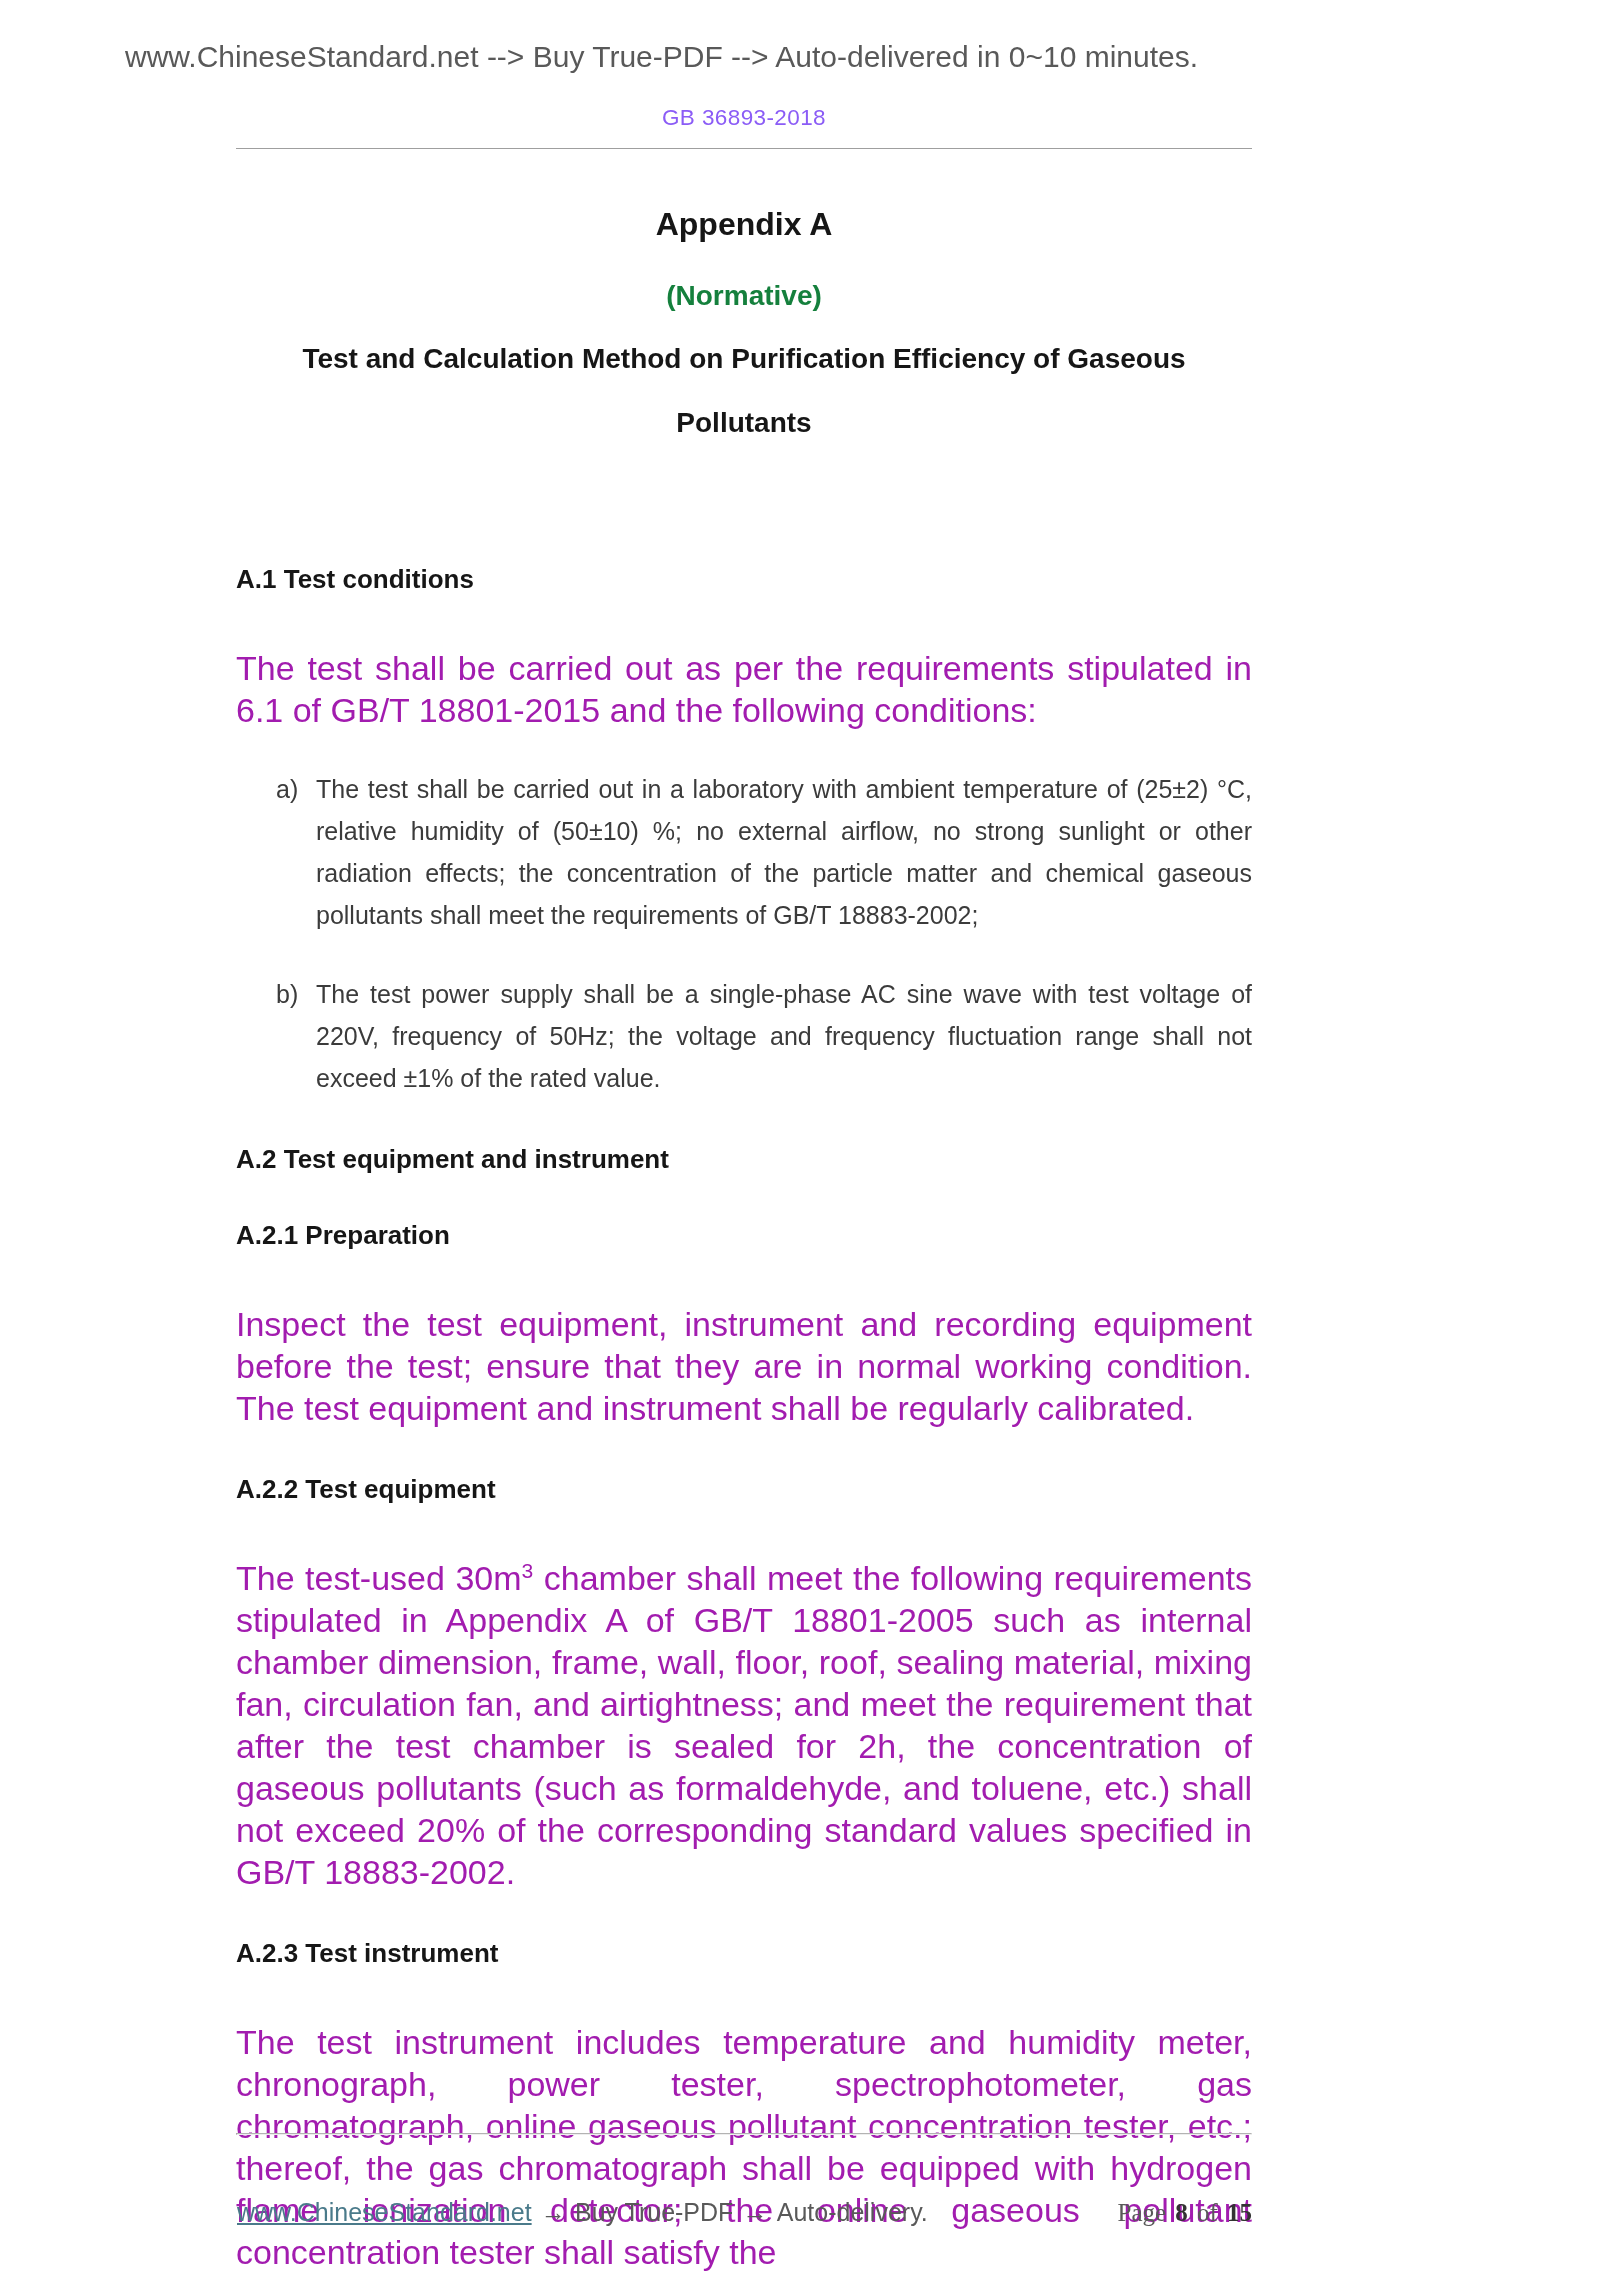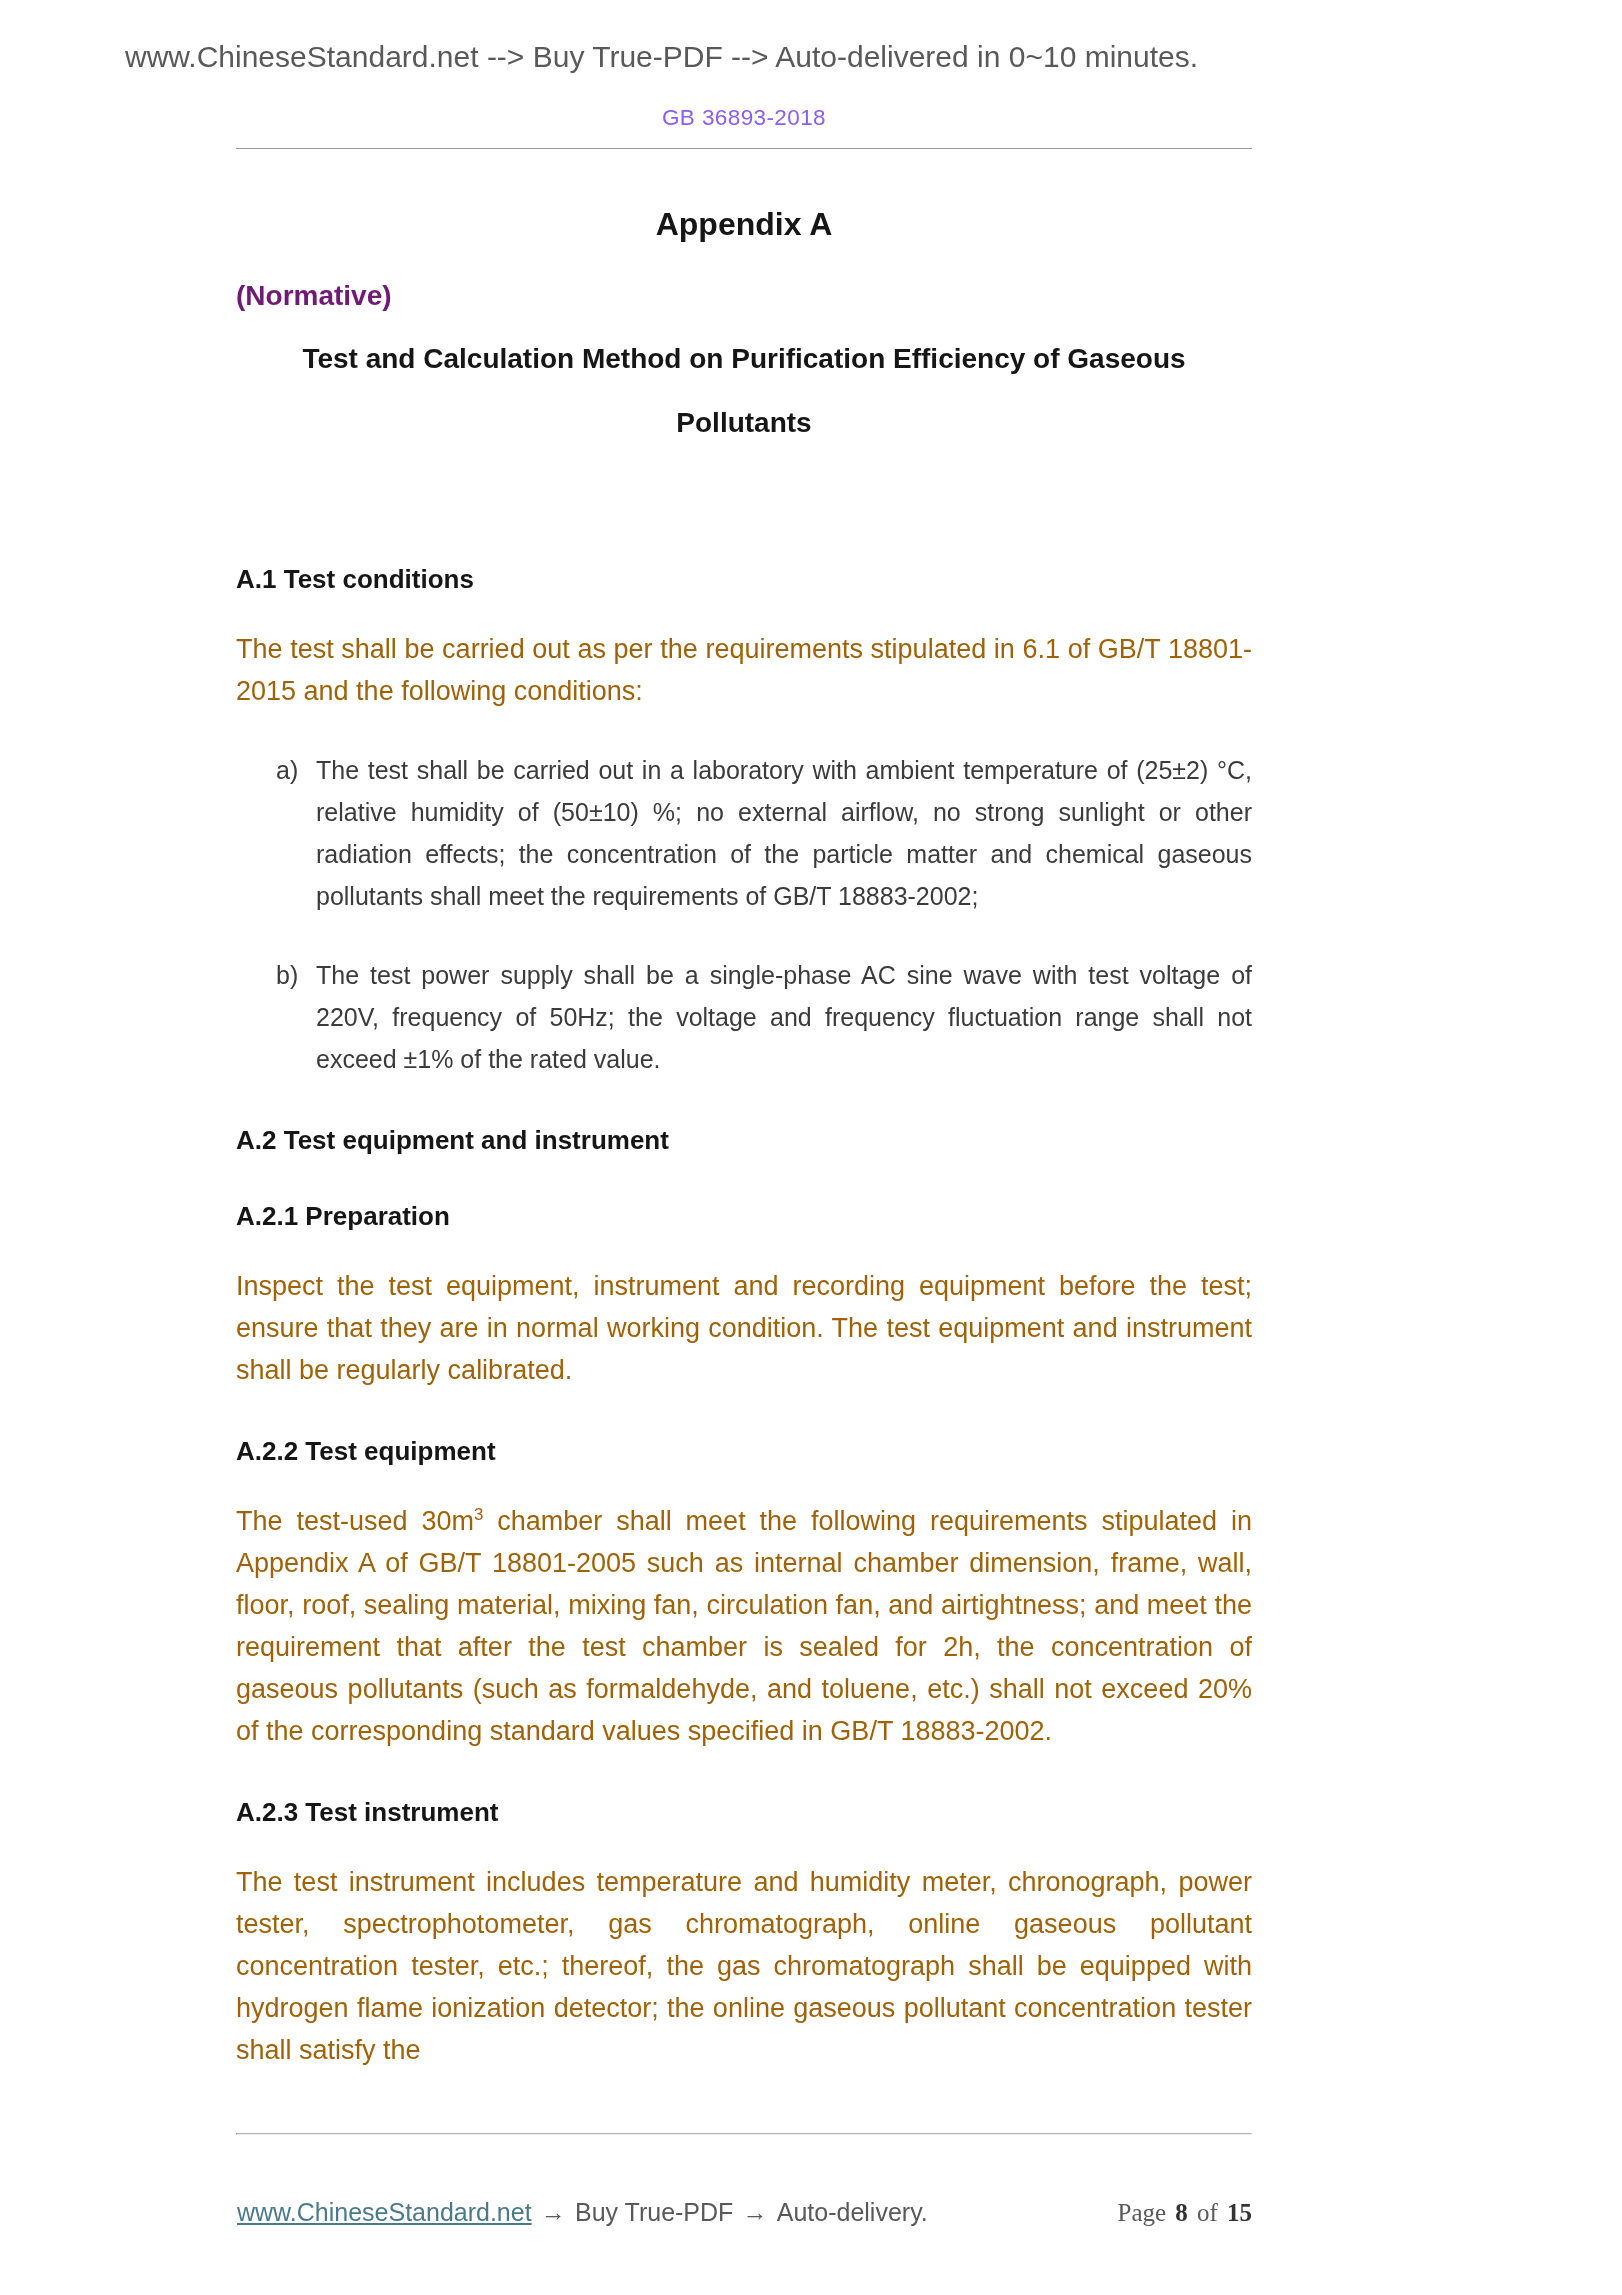--- a/index.html
+++ b/index.html
@@ -35,46 +35,47 @@
   .content { margin: 0 236px; }
   .title {
     margin-top: 57px;
     text-align: center;
     font-size: 32px;
     font-weight: bold;
     color: #161616;
   }
   .subtitle {
     margin-top: 37px;
+    text-align: center;
     font-size: 28px;
     font-weight: bold;
-    color: #701a75;
+    color: #15803d;
   }
   .doc-title {
     margin-top: 28px;
     text-align: center;
     font-size: 28px;
     line-height: 37px;
     font-weight: bold;
     color: #161616;
   }
   .doc-title.second { margin-top: 27px; }
   .section-heading {
     margin-top: 45px;
     font-size: 26px;
     font-weight: bold;
     color: #161616;
   }
   .section-heading.first { margin-top: 123px; }
   .para {
-    margin-top: 33px;
-    font-size: 27px;
+    margin-top: 52px;
+    font-size: 34px;
     line-height: 42px;
     text-align: justify;
-    color: #a16207;
+    color: #a21caf;
   }
   .list-item {
     margin-top: 37px;
     margin-left: 40px;
     display: flex;
     font-size: 25px;
     line-height: 42px;
     color: #3b3b3b;
   }
   .list-item .marker { width: 40px; flex: none; }

